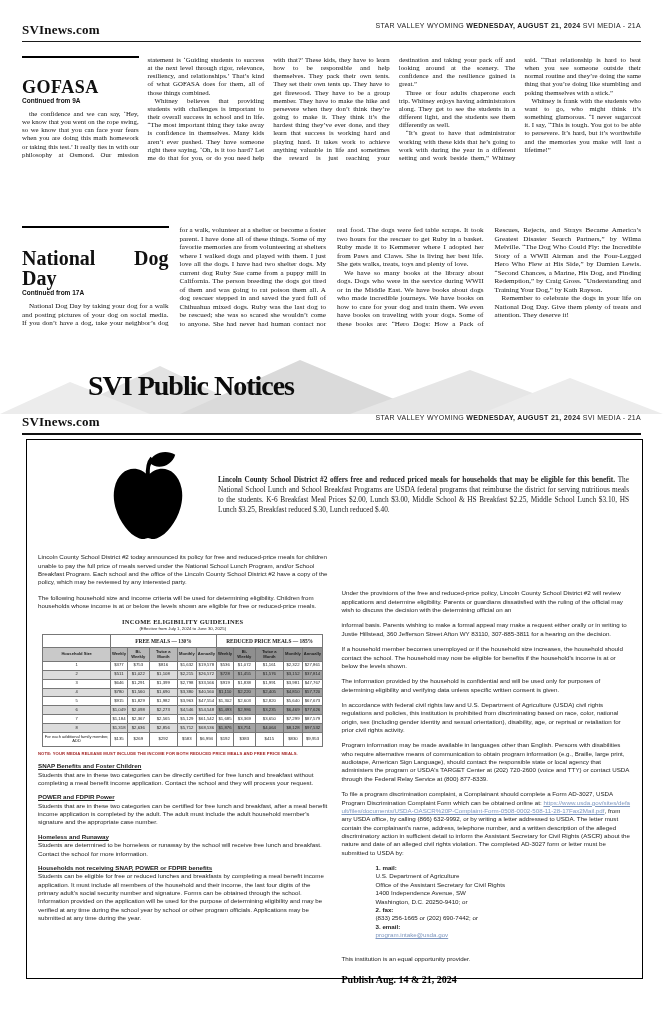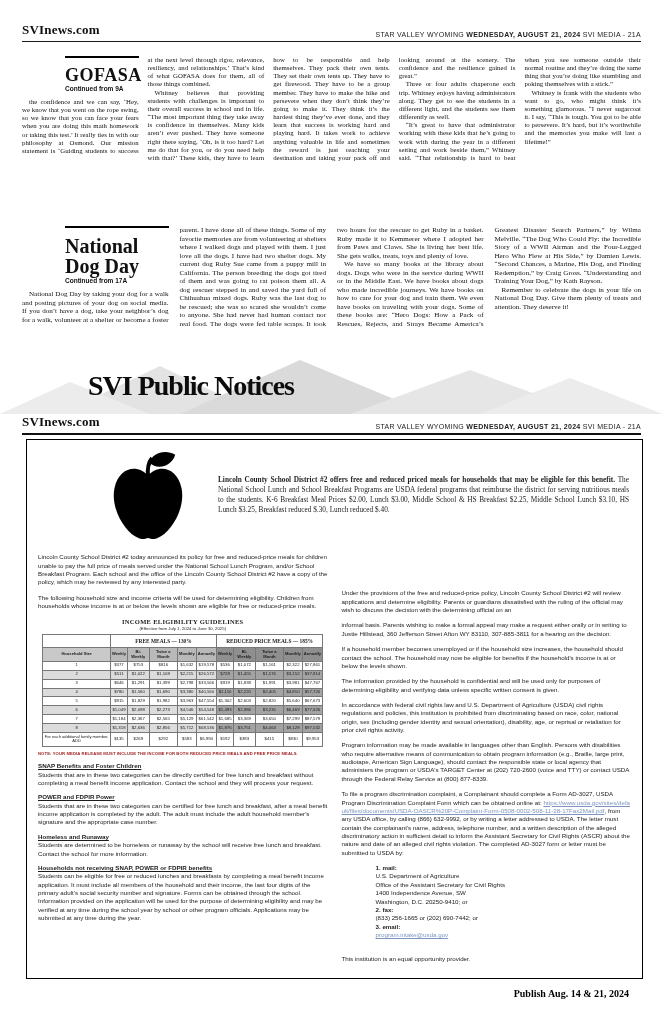--- a/index.html
+++ b/index.html
@@ -4,33 +4,33 @@
 <style>
   * { margin:0; padding:0; box-sizing:border-box; }
   html,body { background:#f4f4f2; }
   .page {
     width:663px; height:1024px; margin:0 auto; background:#fff;
     position:relative; overflow:hidden; color:#111;
     font-family:"Liberation Serif", serif;
   }
   
   .hdr {
-    display:flex; justify-content:space-between; align-items:flex-end;
+    display:flex; justify-content:space-between; 
     margin:22px 22px 0 22px; padding-bottom:3px; border-bottom:1.5px solid #1a1a1a;
   }
   .masthead { font:bold 13px "Liberation Serif", serif; letter-spacing:.2px; }
   .dateline { font:7px "Liberation Sans", sans-serif; letter-spacing:.3px; color:#222; }
   .dateline b { font-weight:bold; }
   
   .article {
     margin:14px 22px 0 22px; text-align:justify;
     overflow:hidden;
   }
   .article p { text-indent:7px; line-height:1.2; }
-  .art-head { border-top:2.5px solid #000; padding-top:8px; margin-bottom:6px;margin-left:43px; }
+  .art-head { border-top:2.5px solid #000; padding-top:20px; margin-bottom:6px; }
   .art-title { font-family:"Liberation Serif", serif; font-weight:bold; line-height:1; }
   .art-cont  { font:bold 6.5px "Liberation Sans", sans-serif; margin-top:1px; }
   .gofasa { height:160px; column-count:5; column-gap:9px; font-size:6.8px; }
   .gofasa .art-title { font-size:18px; letter-spacing:.5px; }
   .dogday { height:126px; margin-top:10px; column-count:4; column-gap:11px; font-size:7.1px; }
   .dogday .art-title { font-size:20px; }
   
   .banner { position:relative; height:54px; margin-top:8px; overflow:hidden; }
   .banner svg.mtn { position:absolute; left:0; top:0; width:100%; height:100%; }
   .banner-title {
@@ -71,21 +71,21 @@
   table.inc tr.shaded td { background:#dcdcdc; }
   table.inc tr.shaded td.reduced { background:#a3a3a3; }
   table.inc td.size-cell { font-size:4.1px; }
   .note { color:#9e1b1b; font-weight:bold; font-size:4.2px; margin:2px 0 6px 0; letter-spacing:.1px; }
   .sec { margin-bottom:6px; }
   .sec-h { font-weight:bold; text-decoration:underline; }
   .link { color:#7d96bf; text-decoration:underline; word-break:break-all; }
   .methods { margin:2px 0 0 34px; }
   .m-label { font-weight:bold; }
   .equal-op { margin-top:16px; }
-  .publish { text-align:right; font:bold 10px "Liberation Serif", serif; margin-top:24px; margin-right:2px; color:#000; }
+  .publish { font:bold 10px "Liberation Serif", serif; margin-top:10px; margin-right:2px; color:#000; }
 </style>
 </head>
 <body>
 
 <div class="page">
 
   <div class="hdr">
     <span class="masthead">SVInews.com</span>
     <span class="dateline"><span>STAR VALLEY WYOMING </span><b>WEDNESDAY, AUGUST 21, 2024</b><span> SVI MEDIA - 21A</span></span>
   </div>

